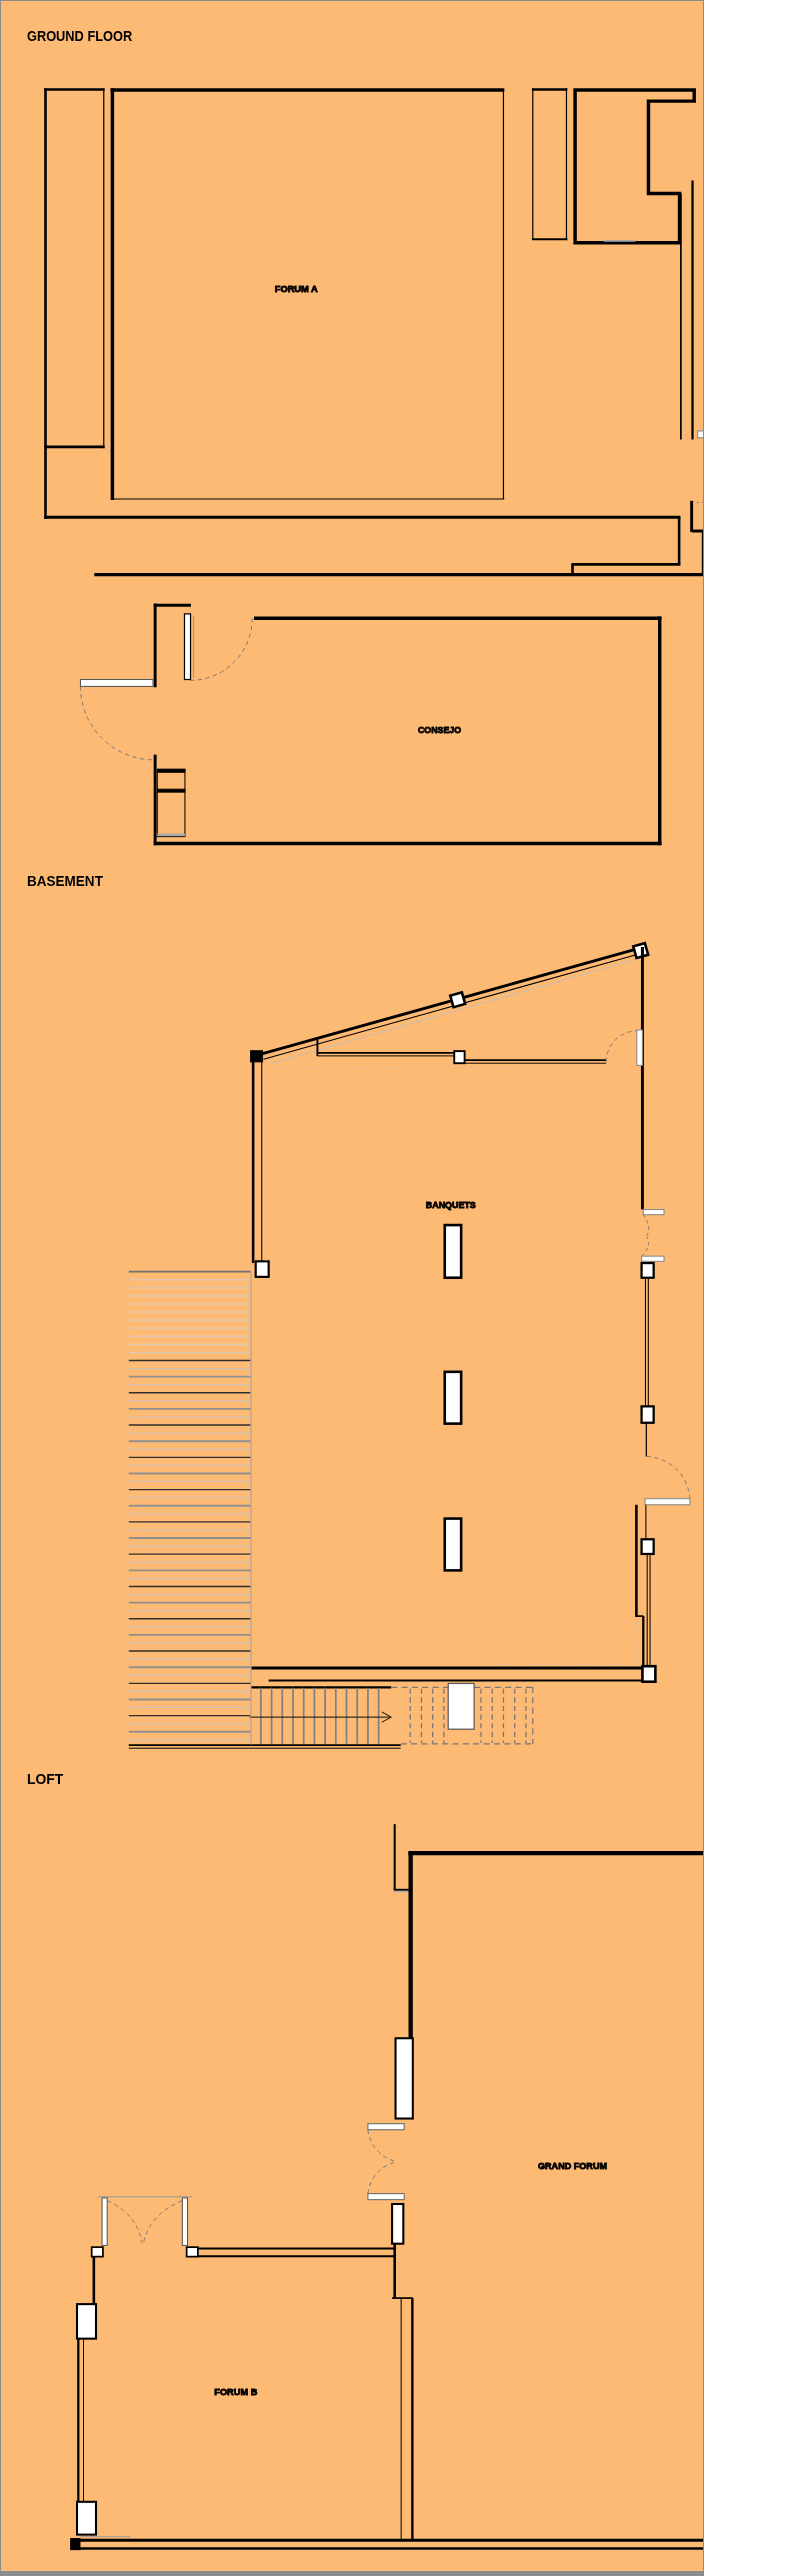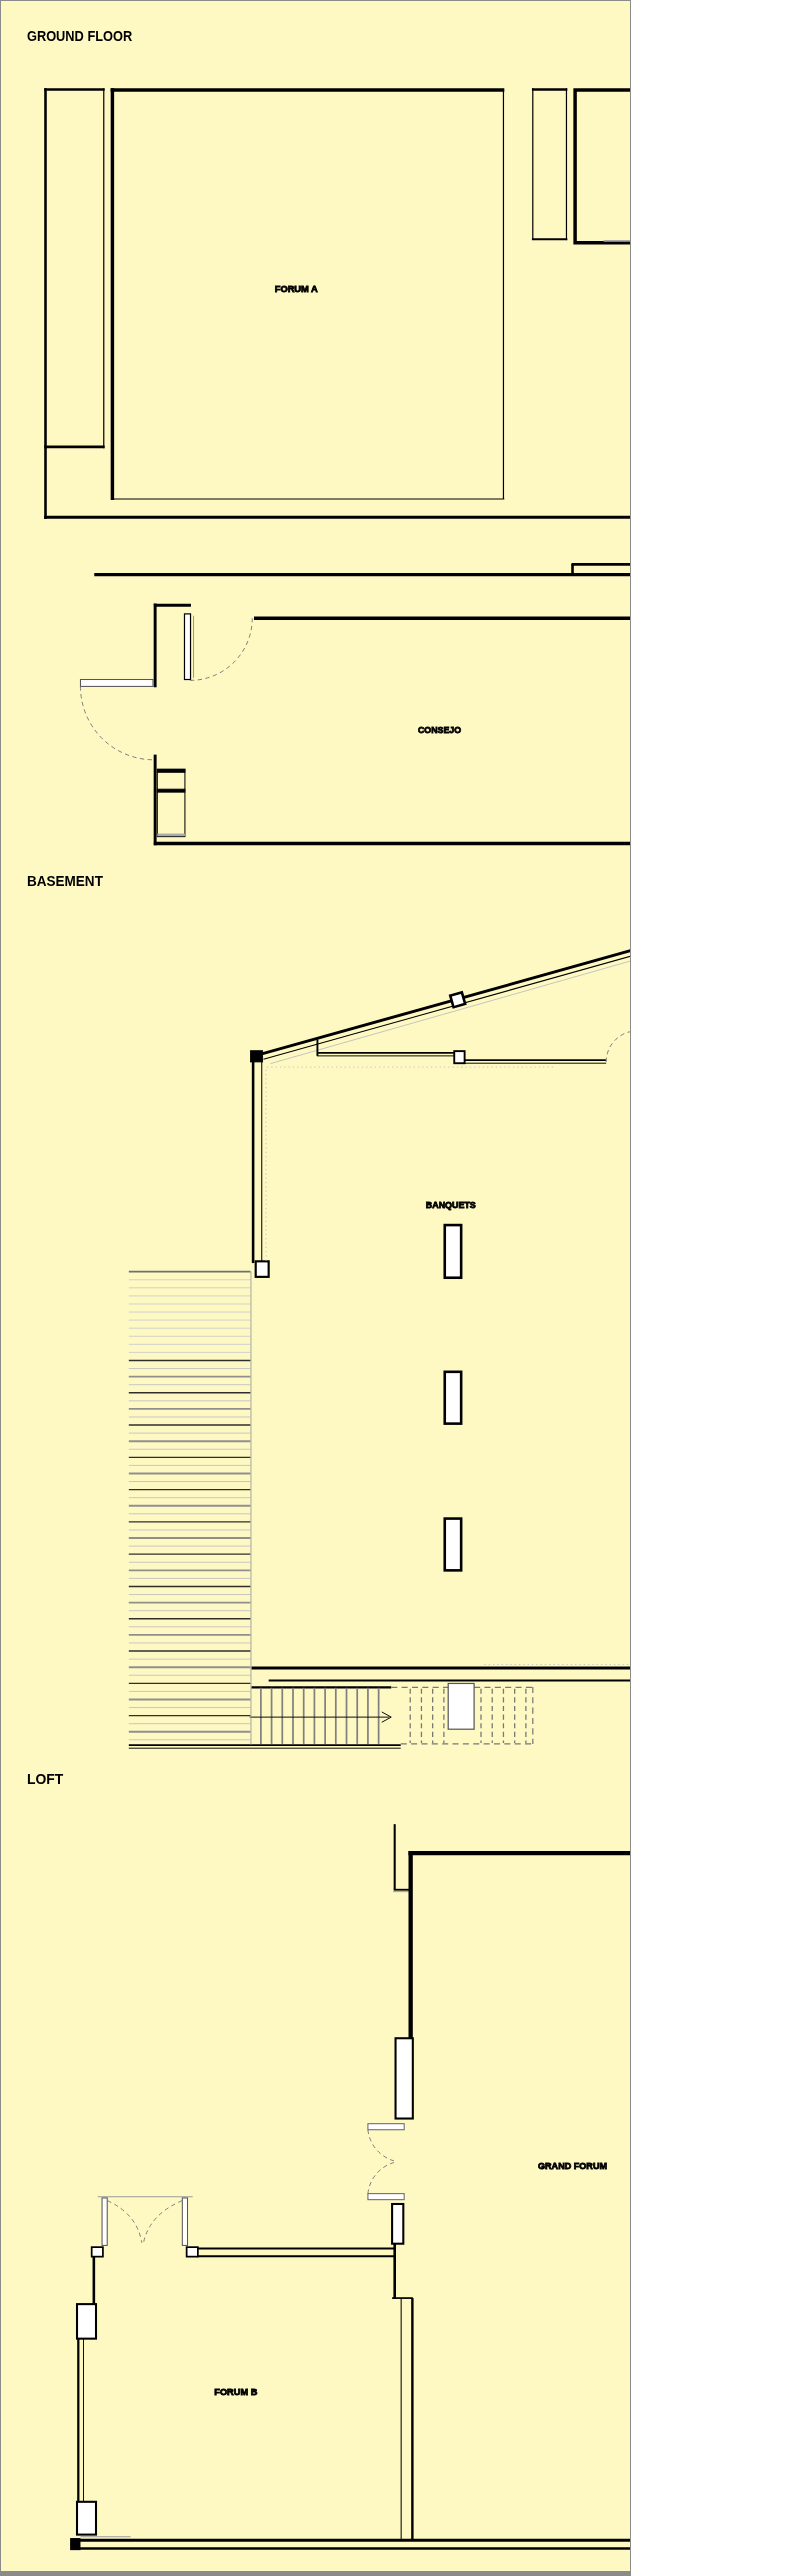--- a/index.html
+++ b/index.html
@@ -1,20 +1,20 @@
 <!DOCTYPE html>
 <html style="font-size:14px"><head>
 <meta charset="utf-8">
 <style>
   html,body{margin:0;padding:0;background:#ffffff;}
   .page{
     position:relative;
-    width:631px;height:2576px;
+    width:704px;height:2576px;
     box-sizing:border-box;
-    background:#fef9c3;
+    background:#fdba74;
     border:1.7px solid #8b8b8b;
     border-bottom:5.2px solid #8b8b8b;
     font-family:"Liberation Sans", sans-serif;
     overflow:hidden;
   }
   svg{position:absolute;left:0;top:0;}
   text{font-family:"Liberation Sans", sans-serif;fill:#000;}
   .sec-title{font-size:17px;font-weight:bold;letter-spacing:0px;}
   .room-label{font-size:11px;font-weight:bold;}
 </style>

